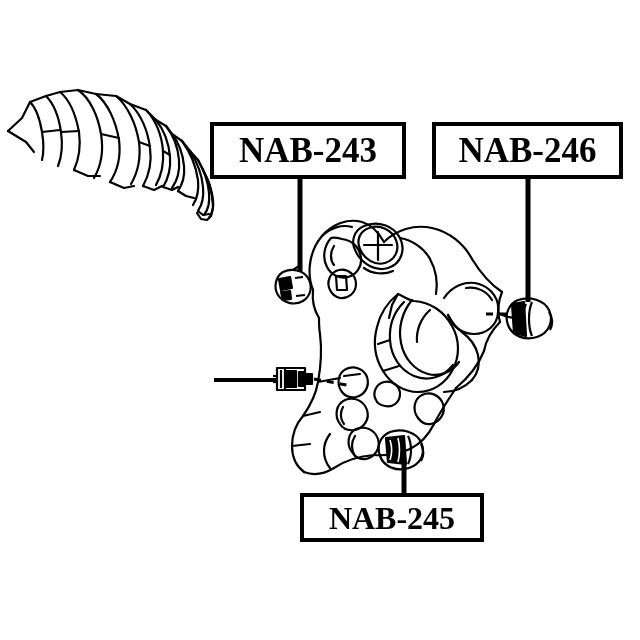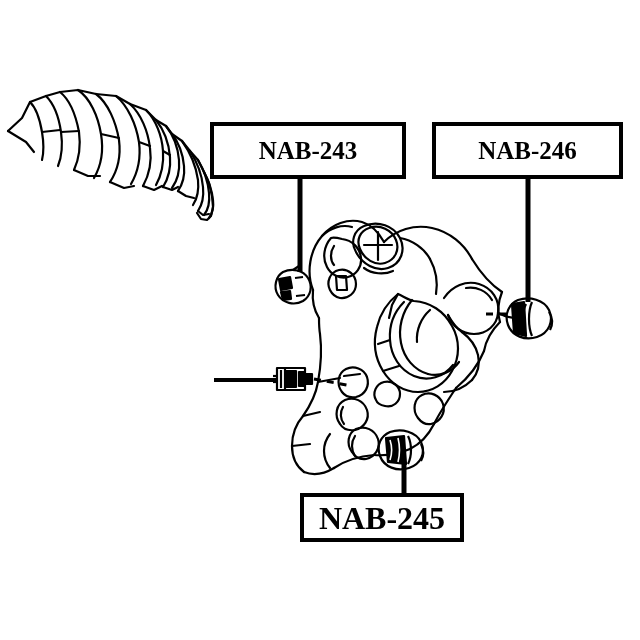--- a/index.html
+++ b/index.html
@@ -28,30 +28,30 @@
     background: #ffffff;
     border: 4px solid #000000;
     display: flex;
     align-items: center;
     justify-content: center;
     z-index: 5;
   }
   .label-text {
     font-family: "Liberation Serif", "DejaVu Serif", serif;
     font-weight: bold;
-    font-size: 25px;
+    font-size: 35px;
     letter-spacing: 0px;
     color: #000000;
     line-height: 1;
     white-space: nowrap;
   }
   #label-nab243 { left: 210px; top: 122px; width: 196px; height: 57px; }
   #label-nab246 { left: 432px; top: 122px; width: 191px; height: 57px; justify-content: center; }
   #label-nab244 { left: 14px;  top: 357px; width: 200px; height: 48px; }
-  #label-nab245 { left: 300px; top: 493px; width: 164px; height: 49px; }
+  #label-nab245 { left: 300px; top: 493px; width: 184px; height: 49px; }
   #label-nab244 .label-text,
   #label-nab245 .label-text { font-size: 32px; }
 </style>
 </head>
 <body>
 
 <div id="page">
 
   <svg class="diagram-svg" viewBox="0 0 640 640">
 

